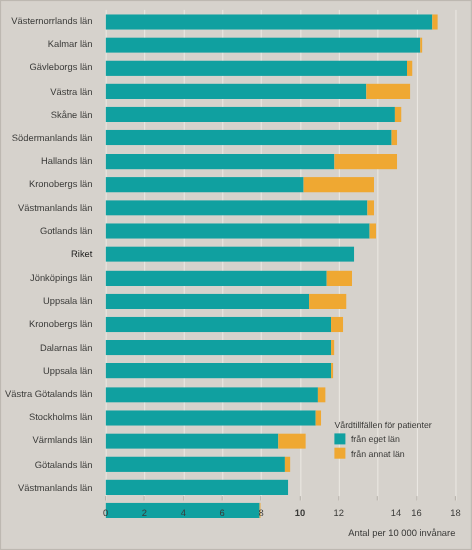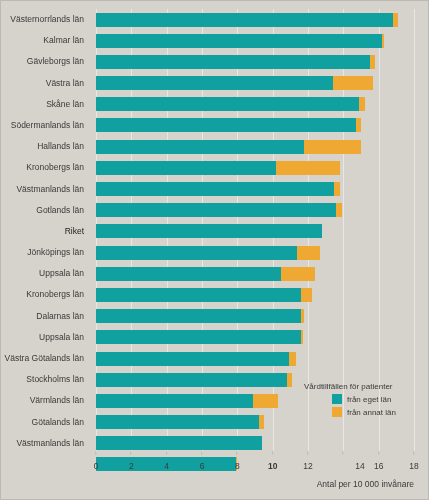--- a/index.html
+++ b/index.html
@@ -87,21 +87,21 @@
     color:#3a3a38;
   }
   .legend{
     position:absolute;
     left:303px;
     top:381px;
     font-size:8px;
     color:#3a3a38;
   }
   .legend-title{font-size:8px;margin-bottom:3px;color:#3a3a38;}
-  .legend-item{display:flex;align-items:center;margin-top:3px;margin-left:28px;}
+  .legend-item{display:flex;align-items:center;margin-top:3px;}
   .swatch{width:10px;height:10px;margin-right:5px;flex:0 0 auto;}
   .sw-own{background:#10a0a0;}
   .sw-other{background:#efa832;}
   .legend-label{font-size:8px;color:#3a3a38;white-space:nowrap;}
 </style>
 </head>
 <body>
 
 <div id="chart-root">
 

